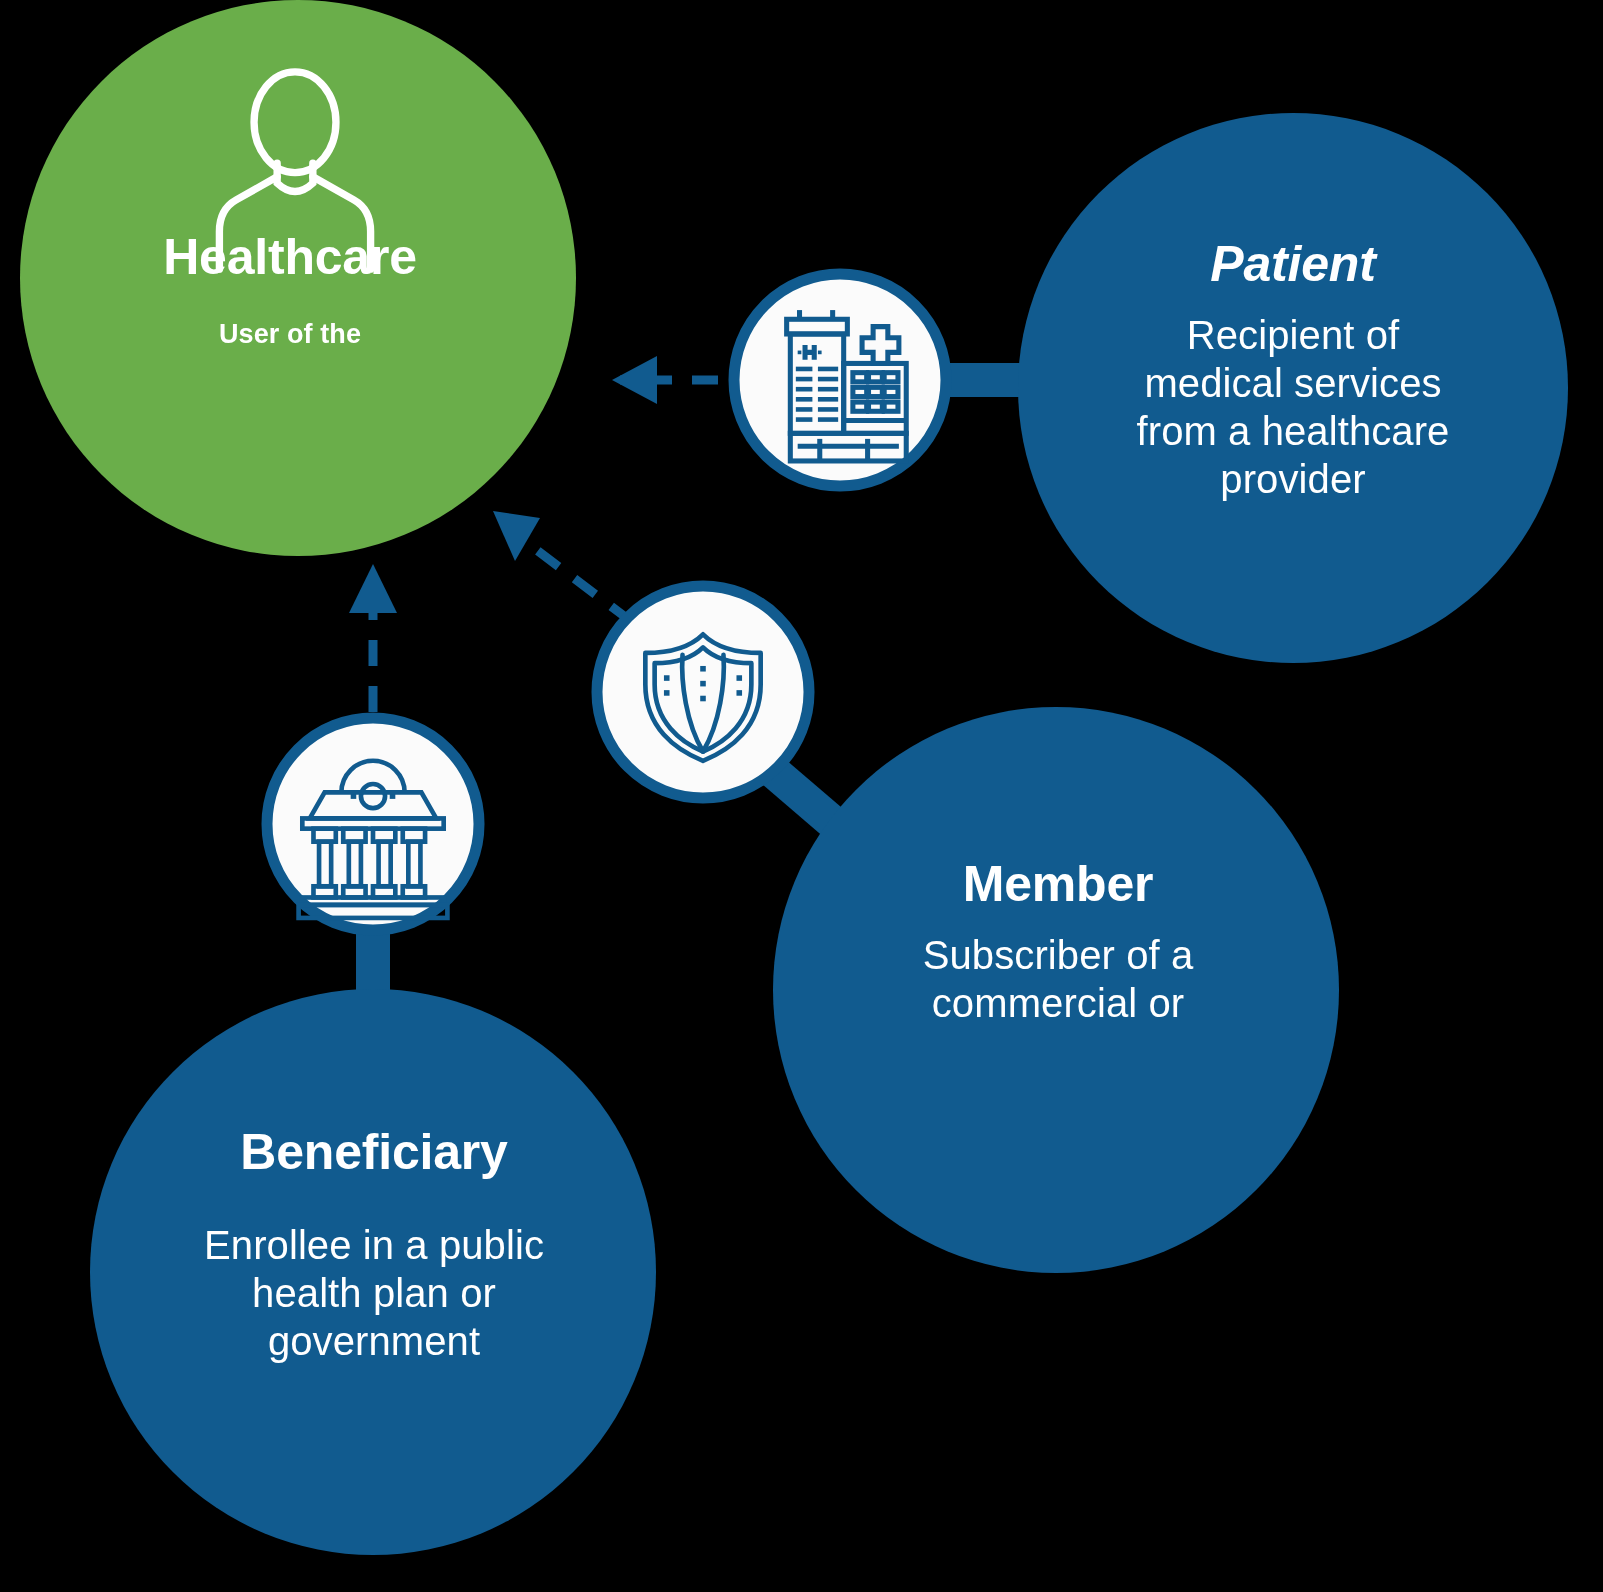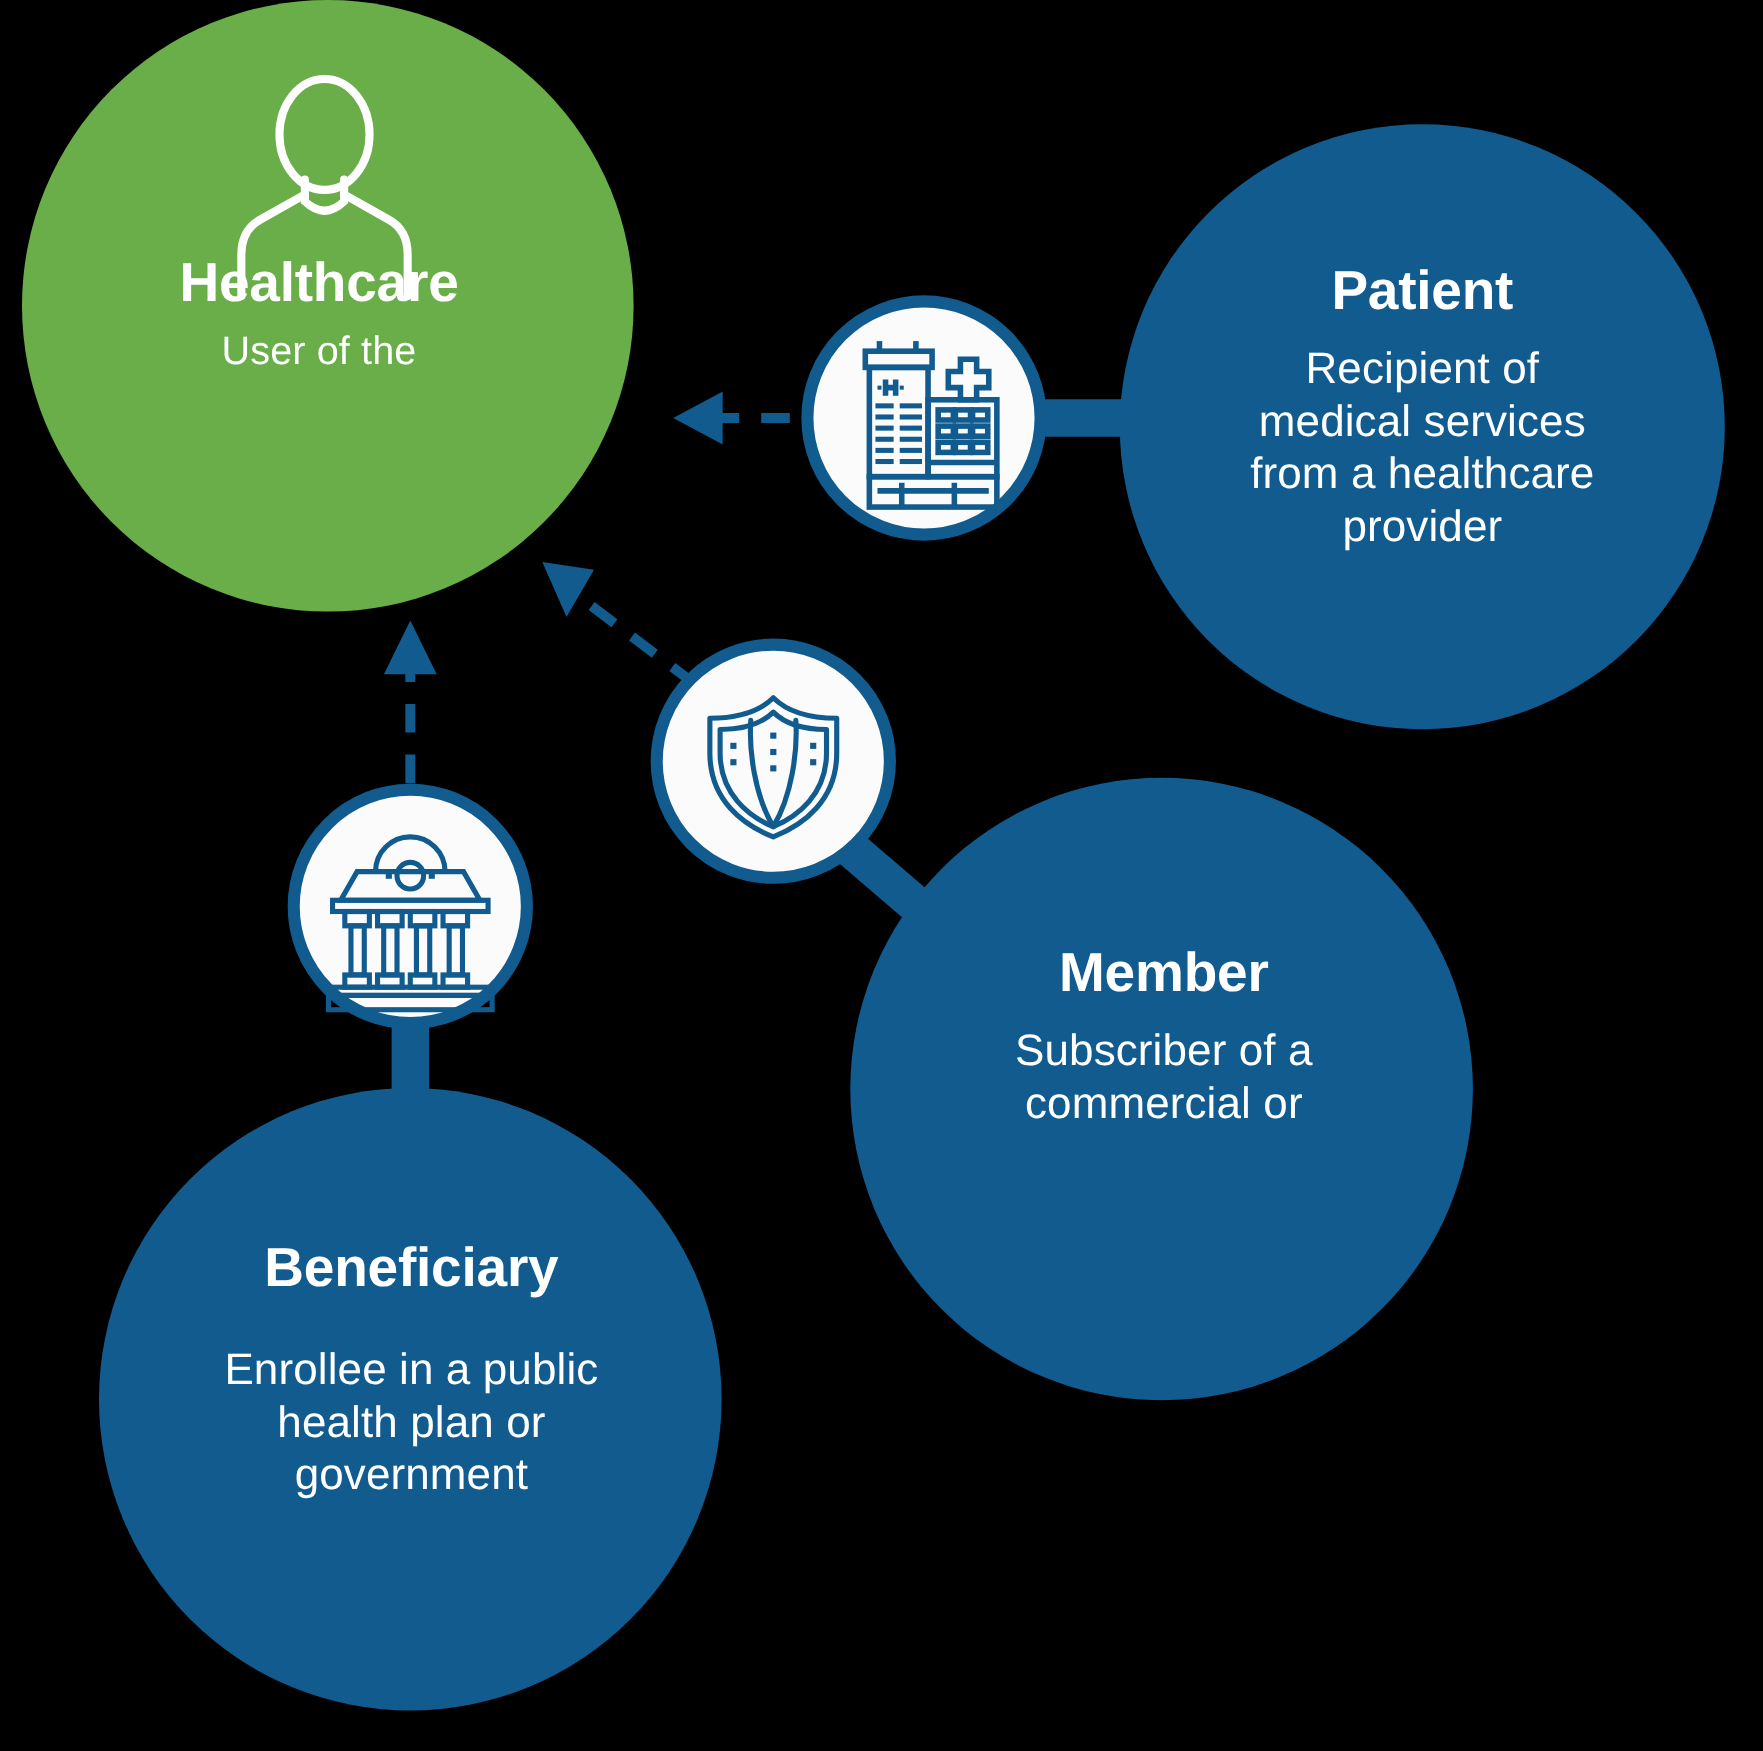--- a/index.html
+++ b/index.html
@@ -44,29 +44,29 @@
     letter-spacing: 0.1px;
   }
 
   
   #consumer-text {
     left: 60px;
     top: 228px;
     width: 460px;
   }
   #consumer-text .node-title { font-size: 50px; }
-  #consumer-text .node-desc  { font-size: 36px; margin-top: 11px; }
+  #consumer-text .node-desc  { font-size: 27px; margin-top: 32px; font-weight: bold; }
 
   
   #patient-text {
     left: 1060px;
     top: 235px;
     width: 466px;
   }
-  #patient-text .node-title { font-size: 50px; }
+  #patient-text .node-title { font-size: 50px; font-style: italic; }
   #patient-text .node-desc  { font-size: 40px; margin-top: 18px; }
 
   
   #member-text {
     left: 820px;
     top: 855px;
     width: 476px;
   }
   #member-text .node-title { font-size: 50px; }
   #member-text .node-desc  { font-size: 40px; margin-top: 18px; }

